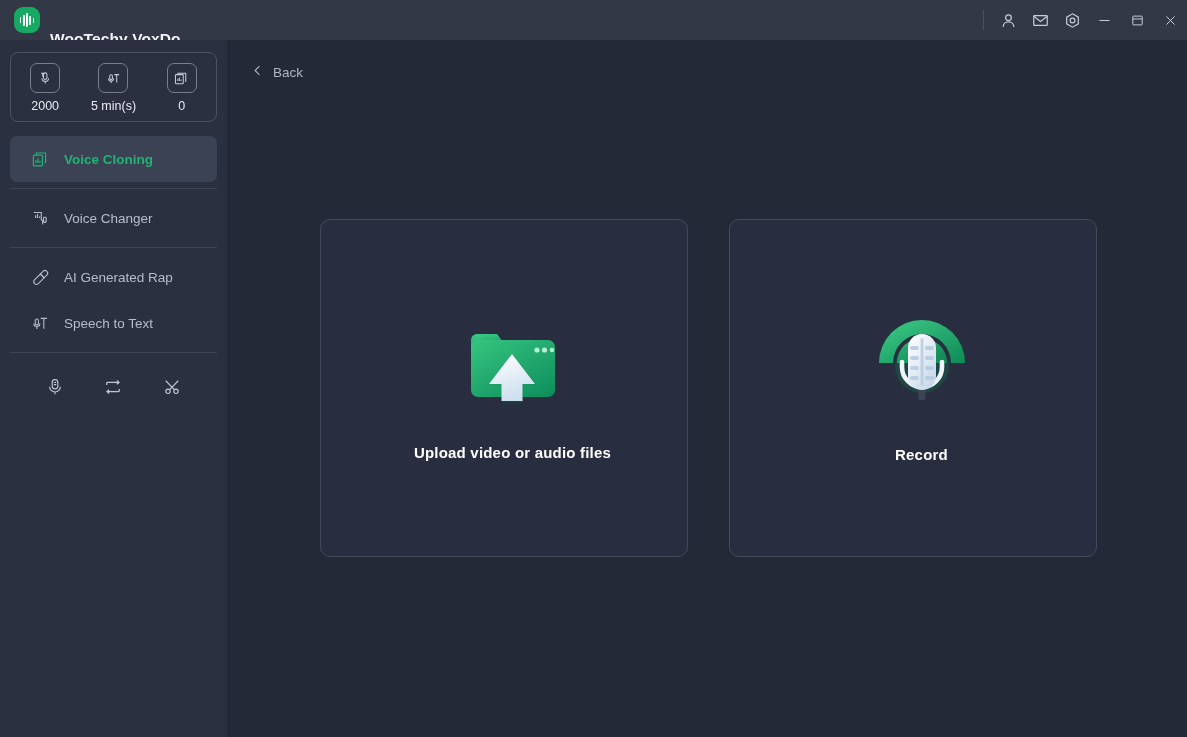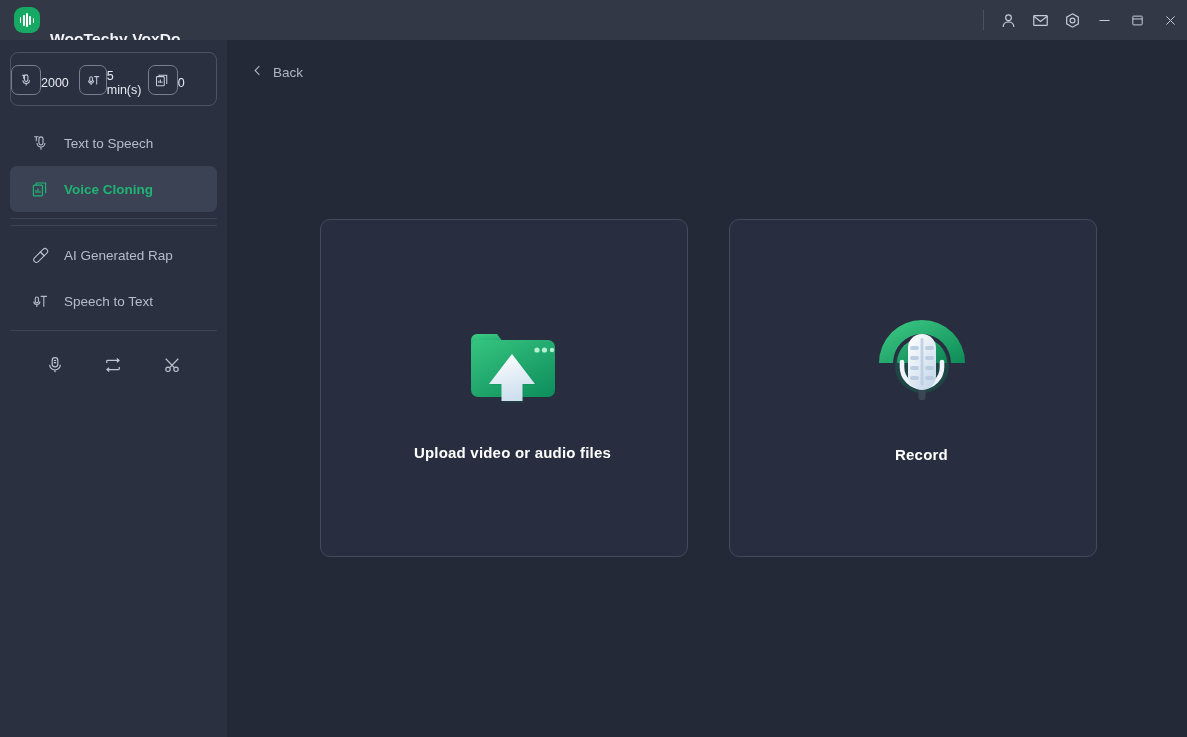--- a/index.html
+++ b/index.html
@@ -82,21 +82,21 @@
     border: 1px solid #4a5263;
     border-radius: 8px;
     overflow: hidden;
   }
   .credits-row {
     display: flex;
     padding: 10px 0 8px 0;
   }
   .credit {
     flex: 1;
-    display: flex; flex-direction: row; align-items: center;
+    display: flex; flex-direction: column; align-items: center;
   }
   .credit .cbox {
     width: 30px; height: 30px;
     border: 1px solid #767e8f;
     border-radius: 7px;
     display: flex; align-items: center; justify-content: center;
     color: #c3c9d5;
   }
   .credit .cval {
     margin-top: 6px;
@@ -299,44 +299,45 @@
             </svg>
           </div>
           <div class="cval">0</div>
         </div>
       </div>
 
     </div>
 
     <div class="nav">
 
-      <div class="nav-item">
-        <span class="ico">
-          <svg width="19" height="19" viewBox="0 0 24 24" fill="none" stroke="currentColor" stroke-width="1.4">
-            <path d="M4 3.5h5.5M6.7 3.5v5.5"></path>
-            <path d="M15.2 6.2v5a2.6 2.6 0 1 1-5.2 0v-5a2.6 2.6 0 0 1 5.2 0z"></path>
-            <path d="M7.6 11.4a5 5 0 0 0 10 0M12.6 16.4v3.6"></path>
-          </svg>
-        </span>
-        <span>Text to Speech</span>
-      </div>
 
       <div class="nav-item active">
         <span class="ico">
           <svg width="19" height="19" viewBox="0 0 24 24" fill="none" stroke="currentColor" stroke-width="1.5">
             <rect x="3" y="6.5" width="11.5" height="13.5" rx="1.2"></rect>
             <path d="M6.6 6.8V3.8h11.8v13"></path>
             <path d="M6.3 16.3v-3.6M8.8 16.3v-5.6M11.3 16.3v-2.6"></path>
           </svg>
         </span>
         <span>Voice Cloning</span>
       </div>
 
       <div class="divider"></div>
 
+      <div class="nav-item">
+        <span class="ico">
+          <svg width="19" height="19" viewBox="0 0 24 24" fill="none" stroke="currentColor" stroke-width="1.4">
+            <path d="M3.5 4.5h9.5v9.5"></path>
+            <path d="M5.8 11.5V8M8.3 11.5V6.3M10.8 11.5v-2"></path>
+            <path d="M13 14.5h3.5M14.7 14.5v5"></path>
+            <path d="M19.2 11.8v3.4a1.7 1.7 0 1 1-3.4 0v-3.4a1.7 1.7 0 0 1 3.4 0z"></path>
+          </svg>
+        </span>
+        <span>Voice Changer</span>
+      </div>
 
 
       <div class="divider"></div>
 
       <div class="nav-item">
         <span class="ico">
           <svg width="19" height="19" viewBox="0 0 24 24" fill="none" stroke="currentColor" stroke-width="1.4">
             <path d="M20 4.2a3.4 3.4 0 0 1 0 4.8l-3.4 3.4-4.8-4.8 3.4-3.4a3.4 3.4 0 0 1 4.8 0z"></path>
             <path d="M11.8 7.6l4.8 4.8-7.4 7.4a3.4 3.4 0 0 1-4.8-4.8z"></path>
           </svg>

